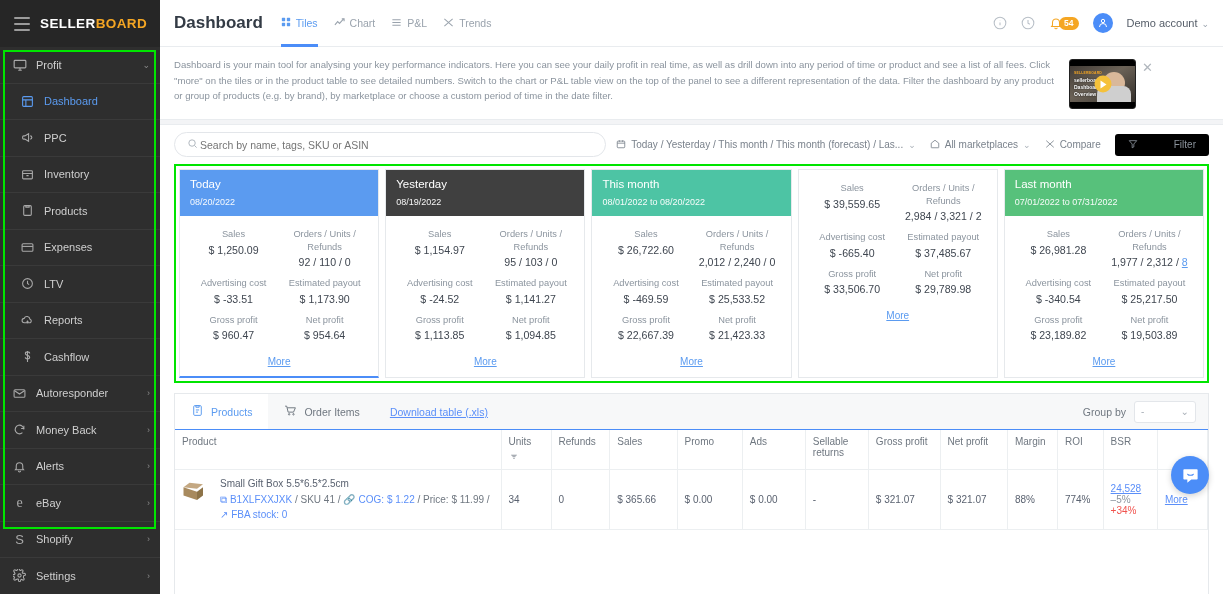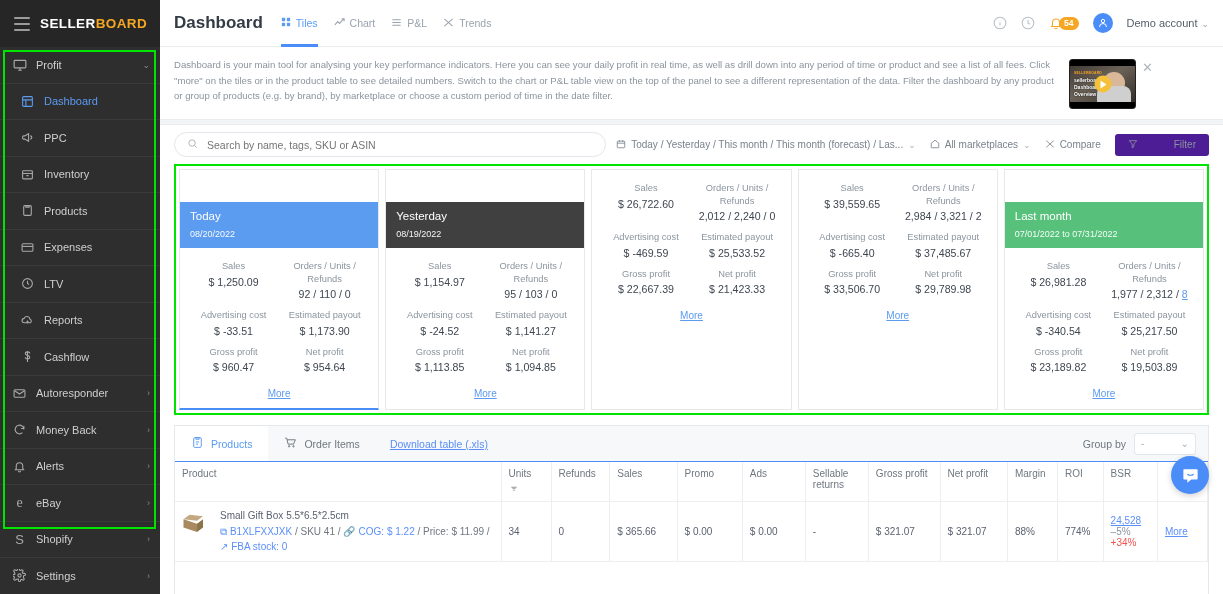--- a/index.html
+++ b/index.html
@@ -89,33 +89,33 @@
   .video .play { position:absolute; left:50%; top:50%; transform:translate(-50%,-50%); width:17px; height:17px; border-radius:50%; background:#f5c13a; display:flex; align-items:center; justify-content:center;}
   .video .play::after { content:""; border-left:6px solid #fff; border-top:4px solid transparent; border-bottom:4px solid transparent; margin-left:2px;}
   .vclose { color:#b0b6bd; font-size:13px; cursor:pointer; line-height:1; padding-top:2px; }
 
   .divider-strip { height:6px; background:#f3f4f6; border-top:1px solid #e9ecef; border-bottom:1px solid #e9ecef; margin-top:4px;}
 
   
   .filterrow { display:flex; align-items:center; padding:7px 14px 7px 14px; gap:10px; }
   .searchbox {
     flex:1; max-width:455px; height:25px; border:1px solid #e3e6ea; border-radius:13px;
-    display:flex; align-items:center; gap:7px; padding:0 12px; color:#aab1b9; font-size:10.5px;
+    display:flex; align-items:center; padding:0 12px; color:#aab1b9; font-size:10.5px;
   }
   .searchbox input { border:none; outline:none; font-size:10.5px; color:#7a828c; background:transparent; width:100%; font-family:inherit; }
   .fr-right { margin-left:auto; display:flex; align-items:center; gap:14px; }
   .frbtn { display:flex; align-items:center; gap:5px; font-size:10px; color:#7a828c; cursor:pointer; white-space:nowrap;}
   .frbtn .cv { font-size:9px; color:#aab1b9; }
-  .filterbtn { background:#4c1d95; border-radius:3px; padding:5px 13px; color:#8b939c;gap:36px; }
+  .filterbtn { background:#000000; border-radius:3px; padding:5px 13px; color:#8b939c;gap:36px; }
 
   
   .tiles-outer { margin:0 14px; border:2.5px solid #00e500; padding:3px; display:flex; gap:6px; background:#fff; }
   .tile { flex:1; border:1px solid #e6e9ec; background:#fff; display:flex; flex-direction:column; min-width:0; }
   .tile.today { border-bottom:2.5px solid #4b8df8; }
-  .tile-head { padding:8px 10px 9px 10px; color:#fff;margin-top:32px; }
+  .tile-head { padding:8px 10px 9px 10px; color:#fff; }
   .tile-head .t1 { font-size:11.5px; margin-bottom:7px; }
   .tile-head .t2 { font-size:9px; opacity:.95; }
   .tile-body { padding:8px 8px 4px 8px; display:flex; flex-wrap:wrap; }
   .kv { width:50%; text-align:center; padding:4px 2px 5px 2px; }
   .kv .k { font-size:9.3px; color:#8b949e; line-height:1.35; }
   .kv .v { font-size:10.6px; color:#3f4650; margin-top:3px; font-weight:500; }
   .kv .v a { color:#5b9bf0; text-decoration:underline; }
   .tile-more { text-align:center; padding:5px 0 9px 0; }
   .tile-more a { color:#5b9bf0; font-size:10px; text-decoration:underline; cursor:pointer; }
 
@@ -508,20 +508,24 @@
               <div class="v">$ 1,113.85</div>
             </div>
             <div class="kv">
               <div class="k">Net profit</div>
               <div class="v">$ 1,094.85</div>
             </div>
           </div>
           <div class="tile-more"><a>More</a></div>
         </div>
         <div class="tile">
+          <div class="tile-head" style="background:#4dc4a4">
+            <div class="t1">This month</div>
+            <div class="t2">08/01/2022 to 08/20/2022</div>
+          </div>
           <div class="tile-body">
             <div class="kv">
               <div class="k">Sales</div>
               <div class="v">$ 26,722.60</div>
             </div>
             <div class="kv">
               <div class="k">Orders / Units / Refunds</div>
               <div class="v">2,012 / 2,240 / 0</div>
             </div>
             <div class="kv">

